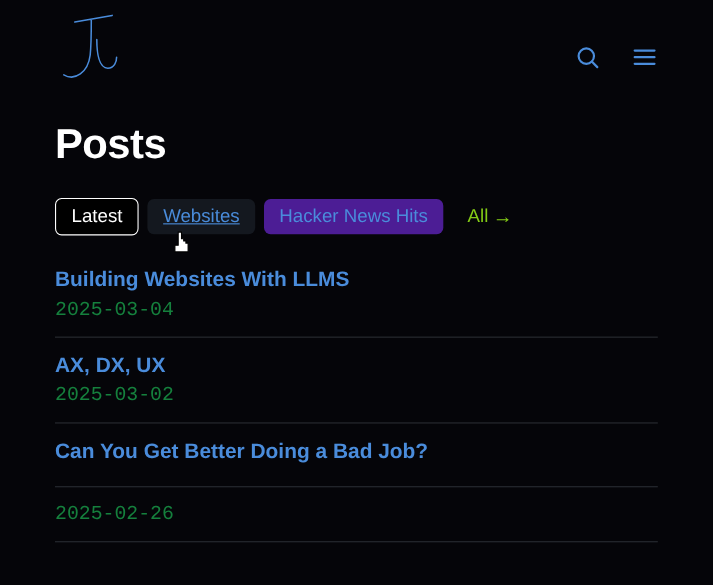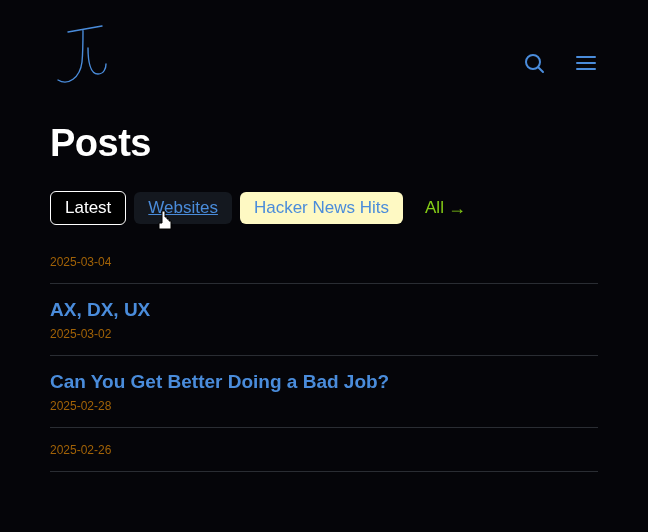--- a/index.html
+++ b/index.html
@@ -9,21 +9,21 @@
     }
     body {
       background: #050509;
       color: #fff;
       font-family: -apple-system, BlinkMacSystemFont, "Segoe UI", Helvetica, Arial, sans-serif;
       width: 648px;
       height: 532px;
       overflow: hidden;
     }
     .container {
-      padding: 12px 50px;
+      padding: 0 50px;
     }
     .header {
       display: flex;
       align-items: center;
       justify-content: space-between;
       padding-top: 12px;
       padding-bottom: 18px;
     }
     .logo {
       color: #4a8cdb;
@@ -68,21 +68,21 @@
     .tab.active {
       background: #000;
       color: #fff;
       border: 1.5px solid #fff;
     }
     .tab.hovered {
       background: #14181f;
       text-decoration: underline;
     }
     .tab.secondary {
-      background: #fef9c3;
+      background: #4c1d95;
     }
     .tab.all {
       background: none;
       color: #84cc16;
       display: flex;
       align-items: center;
       gap: 4px;
     }
     .arrow {
       font-size: 18px;
@@ -99,23 +99,23 @@
     }
     .post-title {
       color: #4a8cdb;
       font-size: 19px;
       font-weight: 600;
       text-decoration: none;
       display: inline-block;
       margin-bottom: 6px;
     }
     .post-date {
-      color: #a16207;
-      font-size: 12px;
-      font-family: Liberation Sans, sans-serif;
+      color: #15803d;
+      font-size: 18px;
+      font-family: Liberation Mono, monospace;
     }
     .cursor {
       position: absolute;
       left: 156px;
       top: 209px;
       pointer-events: none;
     }
   </style>
 </head>
 <body>
@@ -151,29 +151,29 @@
     <button class="tab hovered">Websites</button>
     <button class="tab secondary">Hacker News Hits</button>
     <button class="tab all">
       <span>All</span>
       <span class="arrow">→</span>
     </button>
   </nav>
 
   <ul class="post-list">
     <li class="post-item">
+      <a href="#" class="post-title">Building Websites With LLMS</a>
       <div class="post-date">2025-03-04</div>
     </li>
     <li class="post-item">
       <a href="#" class="post-title">AX, DX, UX</a>
       <div class="post-date">2025-03-02</div>
     </li>
     <li class="post-item">
       <a href="#" class="post-title">Can You Get Better Doing a Bad Job?</a>
-      <div class="post-date">2025-02-28</div>
     </li>
     <li class="post-item">
       <div class="post-date">2025-02-26</div>
     </li>
   </ul>
 </div>
 
 <svg class="cursor" width="20" height="24" viewBox="0 0 20 24">
   <path d="M 6 2 L 6 14 L 3 14 L 3 20 L 15 20 L 15 12 L 13 12 L 13 10 L 11 10 L 11 8 L 9 8 L 9 2 Z" fill="#fff" stroke="#000" stroke-width="1"></path>
 </svg>

